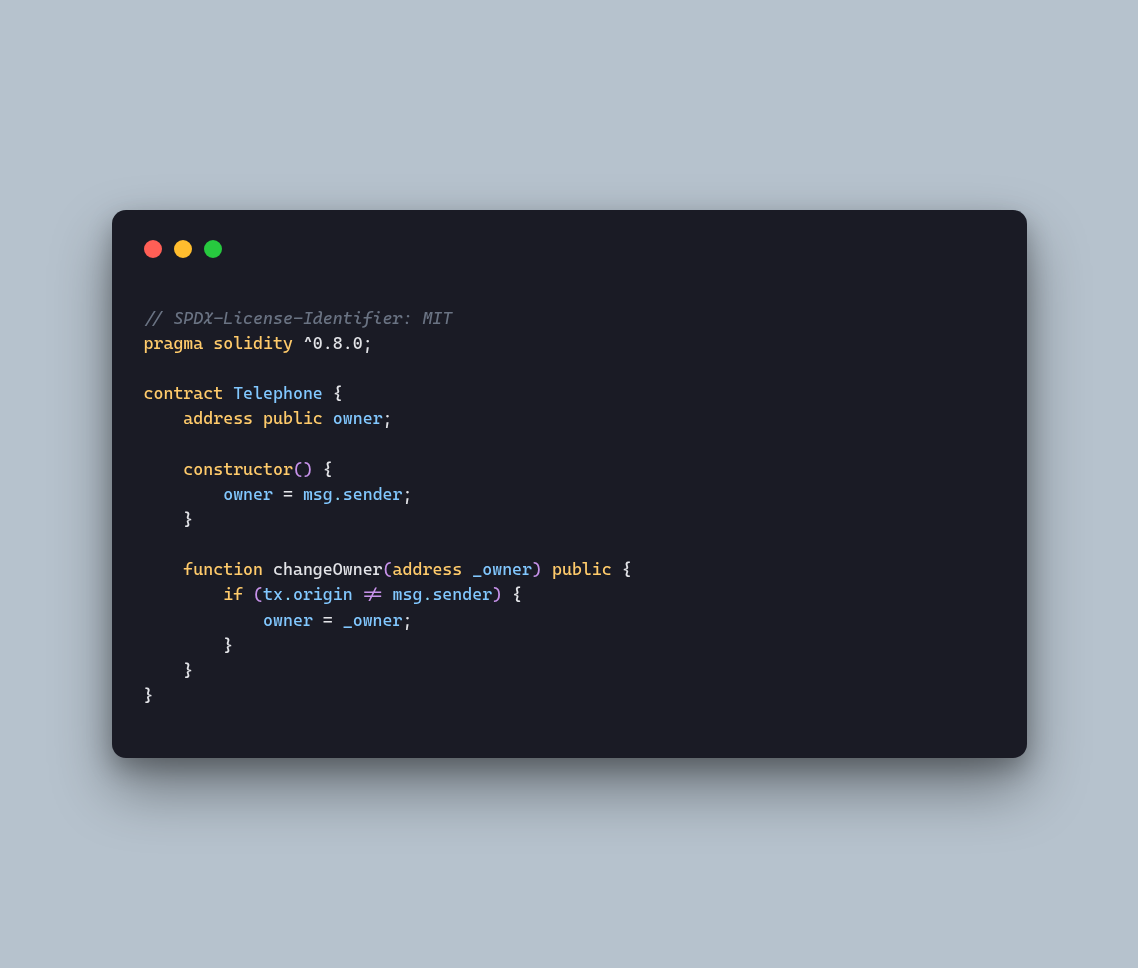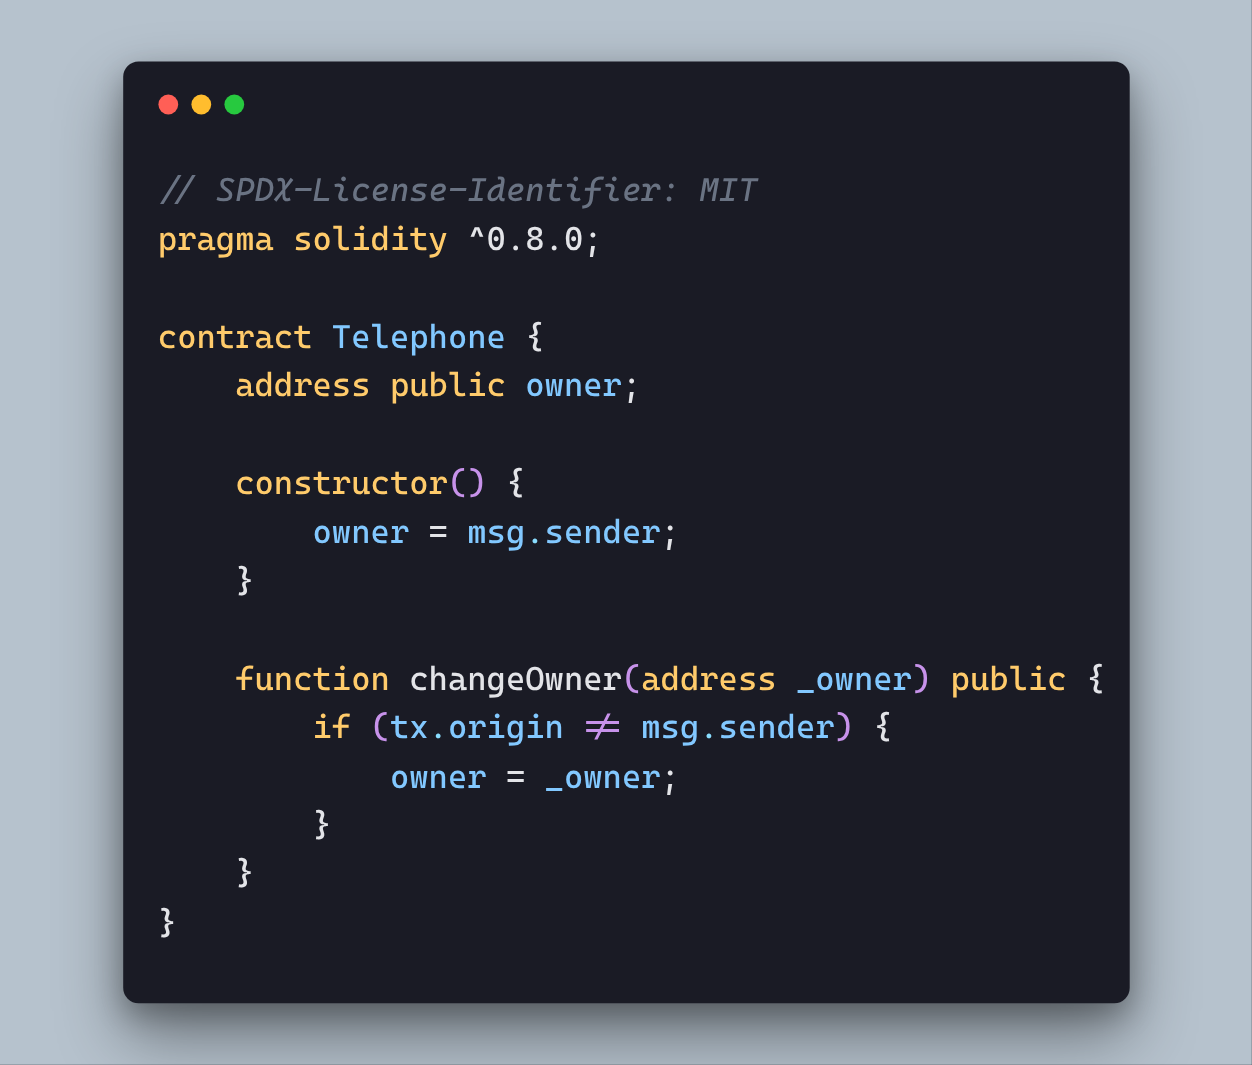--- a/index.html
+++ b/index.html
@@ -26,21 +26,21 @@
   }
   .dot {
     width: 18px;
     height: 18px;
     border-radius: 50%;
   }
   .dot.red { background: #ff5f56; }
   .dot.yellow { background: #ffbd2e; }
   .dot.green { background: #27c93f; }
   pre.code {
-    font-size: 30px;
+    font-size: 17px;
     line-height: 1.48;
     color: #e3e4e8;
     white-space: pre;
     font-family: ui-monospace, Menlo, Monaco, "Cascadia Code", Consolas, monospace;
     margin-top: 48px;
   }
   .c-comment { color: #6a7383; font-style: italic; }
   .c-keyword { color: #ffcb6b; }   
   .c-ident   { color: #82c8ff; }   
   .c-func    { color: #e3e4e8; }

